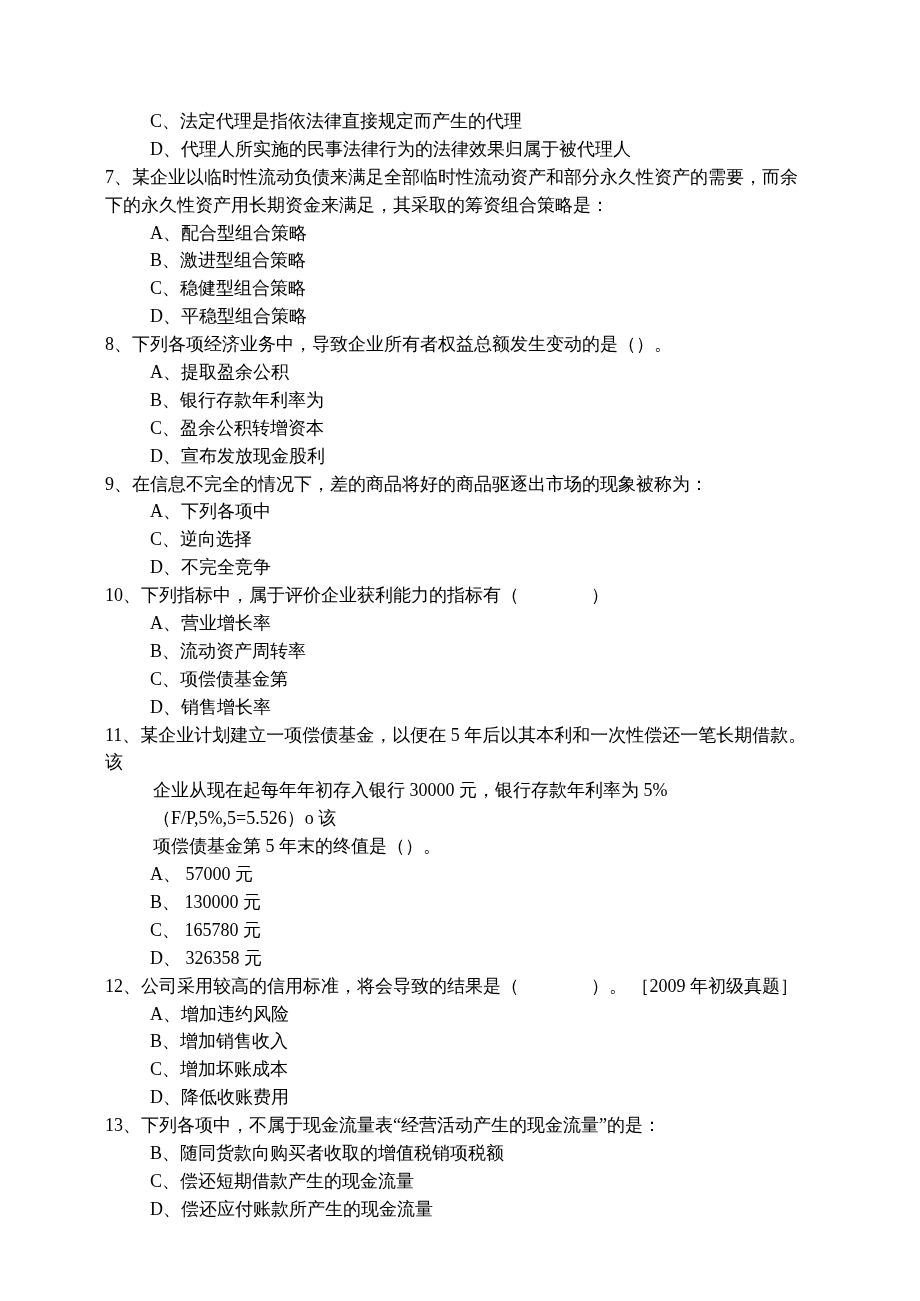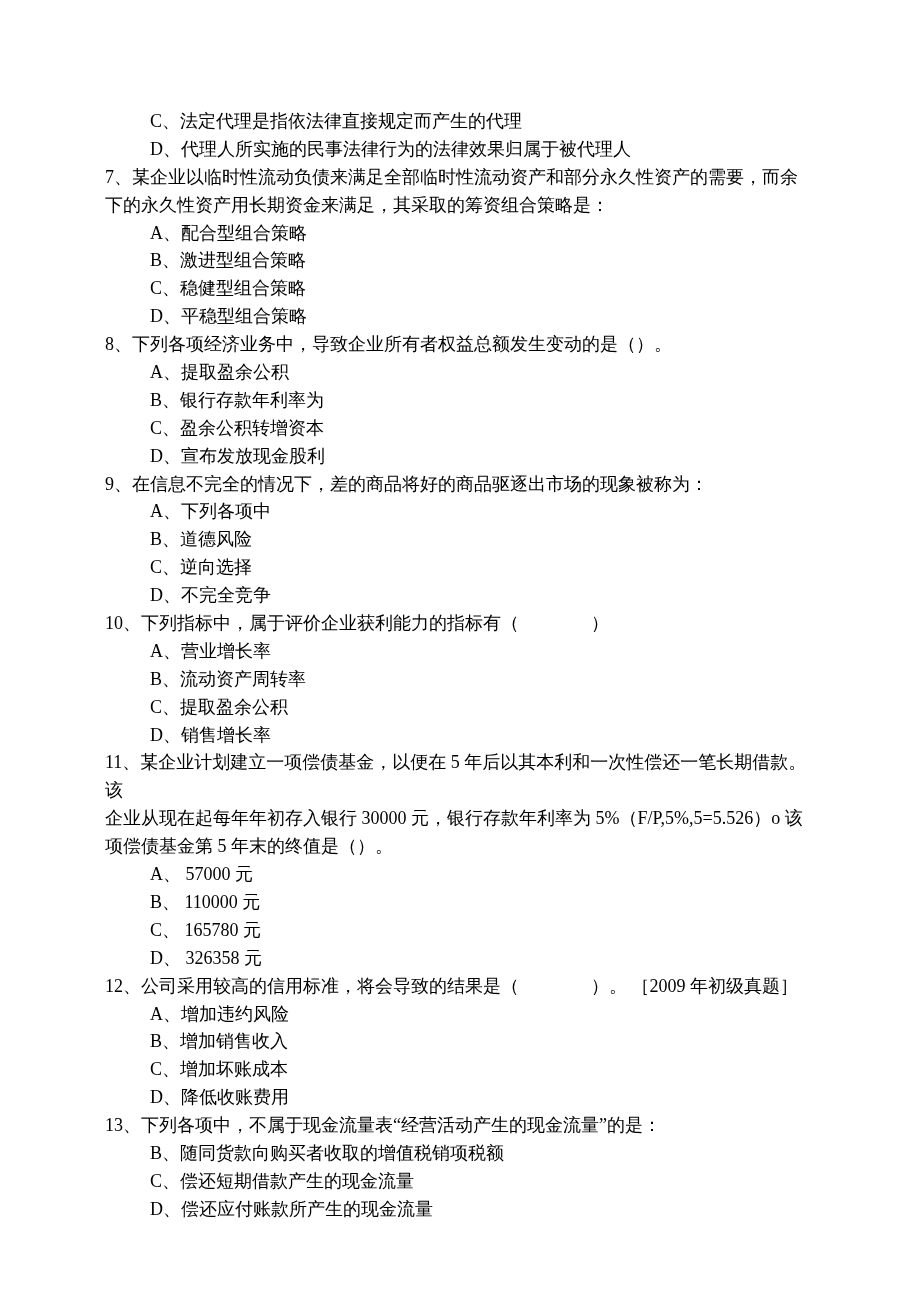--- a/index.html
+++ b/index.html
@@ -16,53 +16,53 @@
     padding: 108px 105px 60px 105px;
   }
   .option-line {
     padding-left: 2.5em;
   }
   .question-line {
     padding-left: 0;
   }
   .cont-line {
     padding-left: 0;
+    margin-left: 48px;
   }
 </style>
 </head>
 <body>
 
 <div class="page" id="page-container">
     <div class="option-line">C、法定代理是指依法律直接规定而产生的代理</div>
     <div class="option-line">D、代理人所实施的民事法律行为的法律效果归属于被代理人</div>
     <div class="question-line">7、某企业以临时性流动负债来满足全部临时性流动资产和部分永久性资产的需要，而余下的永久性资产用长期资金来满足，其采取的筹资组合策略是：</div>
     <div class="option-line">A、配合型组合策略</div>
     <div class="option-line">B、激进型组合策略</div>
     <div class="option-line">C、稳健型组合策略</div>
     <div class="option-line">D、平稳型组合策略</div>
     <div class="question-line">8、下列各项经济业务中，导致企业所有者权益总额发生变动的是（）。</div>
     <div class="option-line">A、提取盈余公积</div>
     <div class="option-line">B、银行存款年利率为</div>
     <div class="option-line">C、盈余公积转增资本</div>
     <div class="option-line">D、宣布发放现金股利</div>
     <div class="question-line">9、在信息不完全的情况下，差的商品将好的商品驱逐出市场的现象被称为：</div>
     <div class="option-line">A、下列各项中</div>
-    <div class="option-line">B、道德风险</div>
     <div class="option-line">C、逆向选择</div>
     <div class="option-line">D、不完全竞争</div>
     <div class="question-line">10、下列指标中，属于评价企业获利能力的指标有（　　　　）</div>
     <div class="option-line">A、营业增长率</div>
     <div class="option-line">B、流动资产周转率</div>
-    <div class="option-line">C、提取盈余公积</div>
+    <div class="option-line">C、项偿债基金第</div>
     <div class="option-line">D、销售增长率</div>
     <div class="question-line">11、某企业计划建立一项偿债基金，以便在 5 年后以其本利和一次性偿还一笔长期借款。该</div>
     <div class="cont-line">企业从现在起每年年初存入银行 30000 元，银行存款年利率为 5%（F/P,5%,5=5.526）o 该</div>
     <div class="cont-line">项偿债基金第 5 年末的终值是（）。</div>
     <div class="option-line">A、 57000 元</div>
-    <div class="option-line">B、 110000 元</div>
+    <div class="option-line">B、 130000 元</div>
     <div class="option-line">C、 165780 元</div>
     <div class="option-line">D、 326358 元</div>
     <div class="question-line">12、公司采用较高的信用标准，将会导致的结果是（　　　　）。 ［2009 年初级真题］</div>
     <div class="option-line">A、增加违约风险</div>
     <div class="option-line">B、增加销售收入</div>
     <div class="option-line">C、增加坏账成本</div>
     <div class="option-line">D、降低收账费用</div>
     <div class="question-line">13、下列各项中，不属于现金流量表“经营活动产生的现金流量”的是：</div>
     <div class="option-line">B、随同货款向购买者收取的增值税销项税额</div>
     <div class="option-line">C、偿还短期借款产生的现金流量</div>

